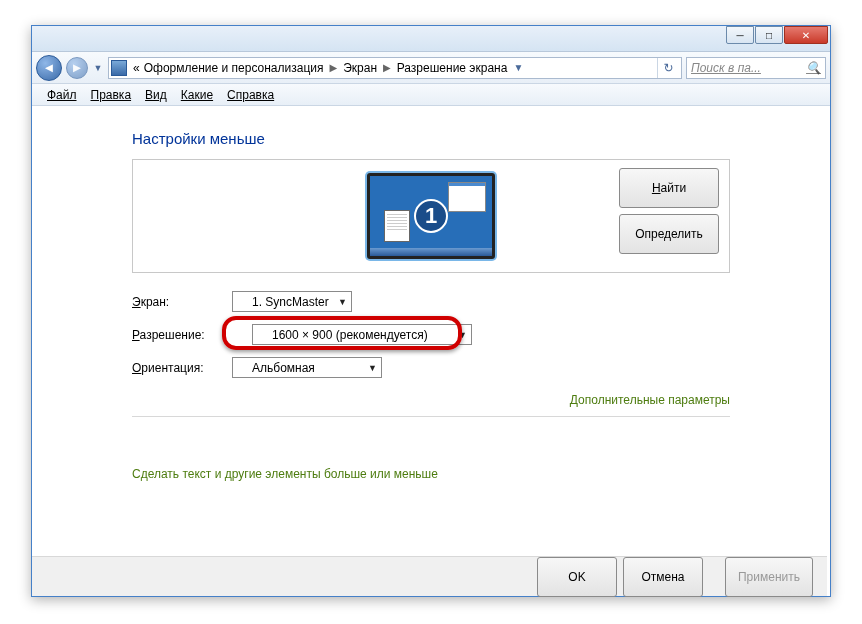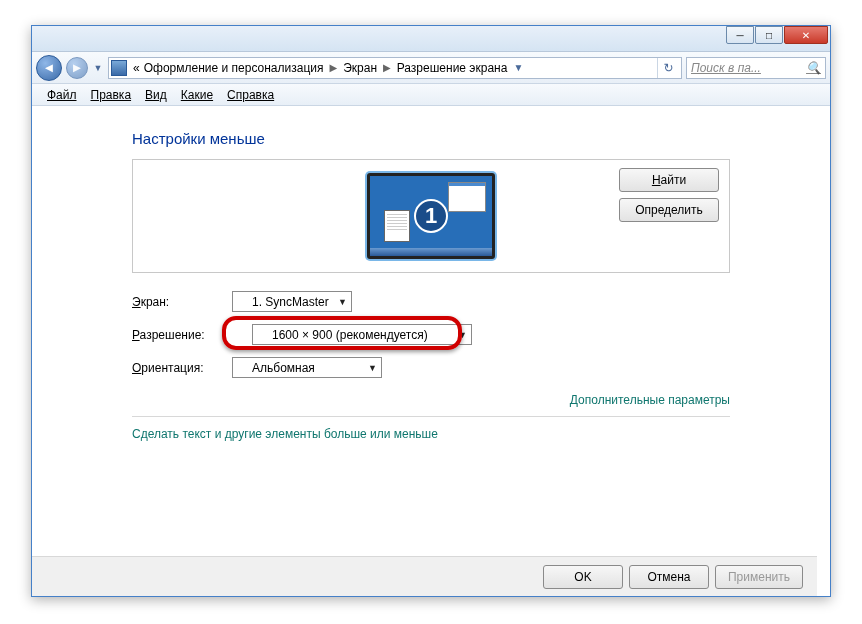--- a/index.html
+++ b/index.html
@@ -21,43 +21,43 @@
 .addr-ref2 { width:18px; height:20px; display:flex; align-items:center; justify-content:center; color:#4a6a9a; font-size:10px; cursor:pointer; }
 .search { width:140px; height:22px; background:#fff; border:1px solid #aabacf; display:flex; align-items:center; padding:0 4px; font-size:12px; color:#888; font-style:italic;text-decoration:underline; }
 .search-icon { margin-left:auto; font-size:12px; color:#4a6a9a; }
 .menubar { height:22px; background:linear-gradient(#f7fafd,#e8eff7); border-bottom:1px solid #cad6e4; display:flex; align-items:center; padding:0 8px; font-size:12px; }
 .menu-item { padding:0 7px; cursor:pointer; }
 .menu-item u { text-decoration: underline; }
 .content { padding: 24px 100px 16px 100px; }
 .heading { color:#003399; font-size:15px; font-weight:normal; margin-bottom:12px; }
 .preview-box { border:1px solid #c8c8c8; height:114px; position:relative; display:flex; align-items:center; justify-content:center; margin-bottom:18px; }
 .preview-btns { position:absolute; right:10px; top:8px; display:flex; flex-direction:column; gap:6px; }
-.btn { min-width:100px; height:24px; background:linear-gradient(#f7f7f7,#e3e3e3); border:1px solid #8a8a8a; border-radius:3px; font-size:12px; cursor:pointer; padding:0 12px; }
-.btn[disabled] { color:#999; cursor:default; }
+.btn { min-width:100px; height:40px; background:linear-gradient(#f7f7f7,#e3e3e3); border:1px solid #8a8a8a; border-radius:3px; font-size:12px; cursor:pointer; padding:0 12px; }
+.btn[disabled] { color:#999; cursor:default;margin-left:16px; }
 .monitor { width:128px; height:86px; background:#276eb8; border:3px solid #222; border-radius:3px; position:relative; display:flex; align-items:center; justify-content:center; box-shadow:0 0 0 2px #7ab7e8; }
 .monitor-num { width:34px; height:34px; background:#1a4d8a; border:2px solid #fff; border-radius:50%; display:flex; align-items:center; justify-content:center; color:#fff; font-size:22px; font-weight:bold; }
 .mini-win { position:absolute; right:6px; top:6px; width:38px; height:30px; background:#fff; border:1px solid #888; }
 .mini-win::before { content:""; position:absolute; left:0; top:0; right:0; height:3px; background:#4a8acf; }
 .mini-tb { position:absolute; left:0; bottom:0; right:0; height:8px; background:linear-gradient(#6a9ad0,#2a5a98); }
 .mini-doc { position:absolute; left:14px; bottom:14px; width:26px; height:32px; background:#fff; border:1px solid #666; }
 .mini-doc::before{content:"";position:absolute;left:2px;top:3px;right:2px;height:1px;background:#ccc;box-shadow:0 3px 0 #ccc,0 6px 0 #ccc,0 9px 0 #ccc,0 12px 0 #ccc,0 15px 0 #ccc;}
 .form-row { display:flex; align-items:center; margin-bottom:12px; font-size:12px; }
 .form-label { width:100px; }
 .form-label u { text-decoration:underline; }
 .dropdown { height:21px; background:#fff; border:1px solid #8a8a8a; display:flex; align-items:center; padding:0 4px 0 19px; font-size:12px; cursor:pointer; position:relative; }
 .dd-arrow { margin-left:auto; font-size:9px; color:#222; padding-left:8px; }
 .dd-screen { width:120px; }
 .dd-res { width:220px;margin-left:20px; }
 .dd-orient { width:150px; }
 .highlight-ring { position:absolute; border:4px solid #d00000; border-radius:14px; box-shadow:0 2px 4px rgba(0,0,0,.4), inset 0 1px 2px rgba(255,255,255,.3); pointer-events:none; }
 .link-row { text-align:right; margin:6px 0 8px; }
-.link { color:#0f766e; font-size:12px; text-decoration:none; cursor:pointer; }
+.link { color:#4d7c0f; font-size:12px; text-decoration:none; cursor:pointer;margin-top:40px; }
 .divider { border:none; border-top:1px solid #d8d8d8; margin:6px 0 10px; }
 .help-links { display:flex; flex-direction:column; gap:0; margin-bottom:20px; }
-.footer { position:absolute; left:0; right:13px; bottom:0; height:40px; background:#f0f0f0; border-top:1px solid #d8d8d8; display:flex; align-items:center; justify-content:flex-end; padding:0 14px; gap:6px; }
+.footer { position:absolute; left:0; right:3px; bottom:0; height:40px; background:#f0f0f0; border-top:1px solid #d8d8d8; display:flex; align-items:center; justify-content:flex-end; padding:0 14px; gap:6px; }
 .footer .btn { min-width:80px; }
 </style>
 </head>
 <body>
 
 <div class="window">
   <div class="titlebar">
     <div class="win-btns">
       <div class="win-btn">─</div>
       <div class="win-btn">□</div>

